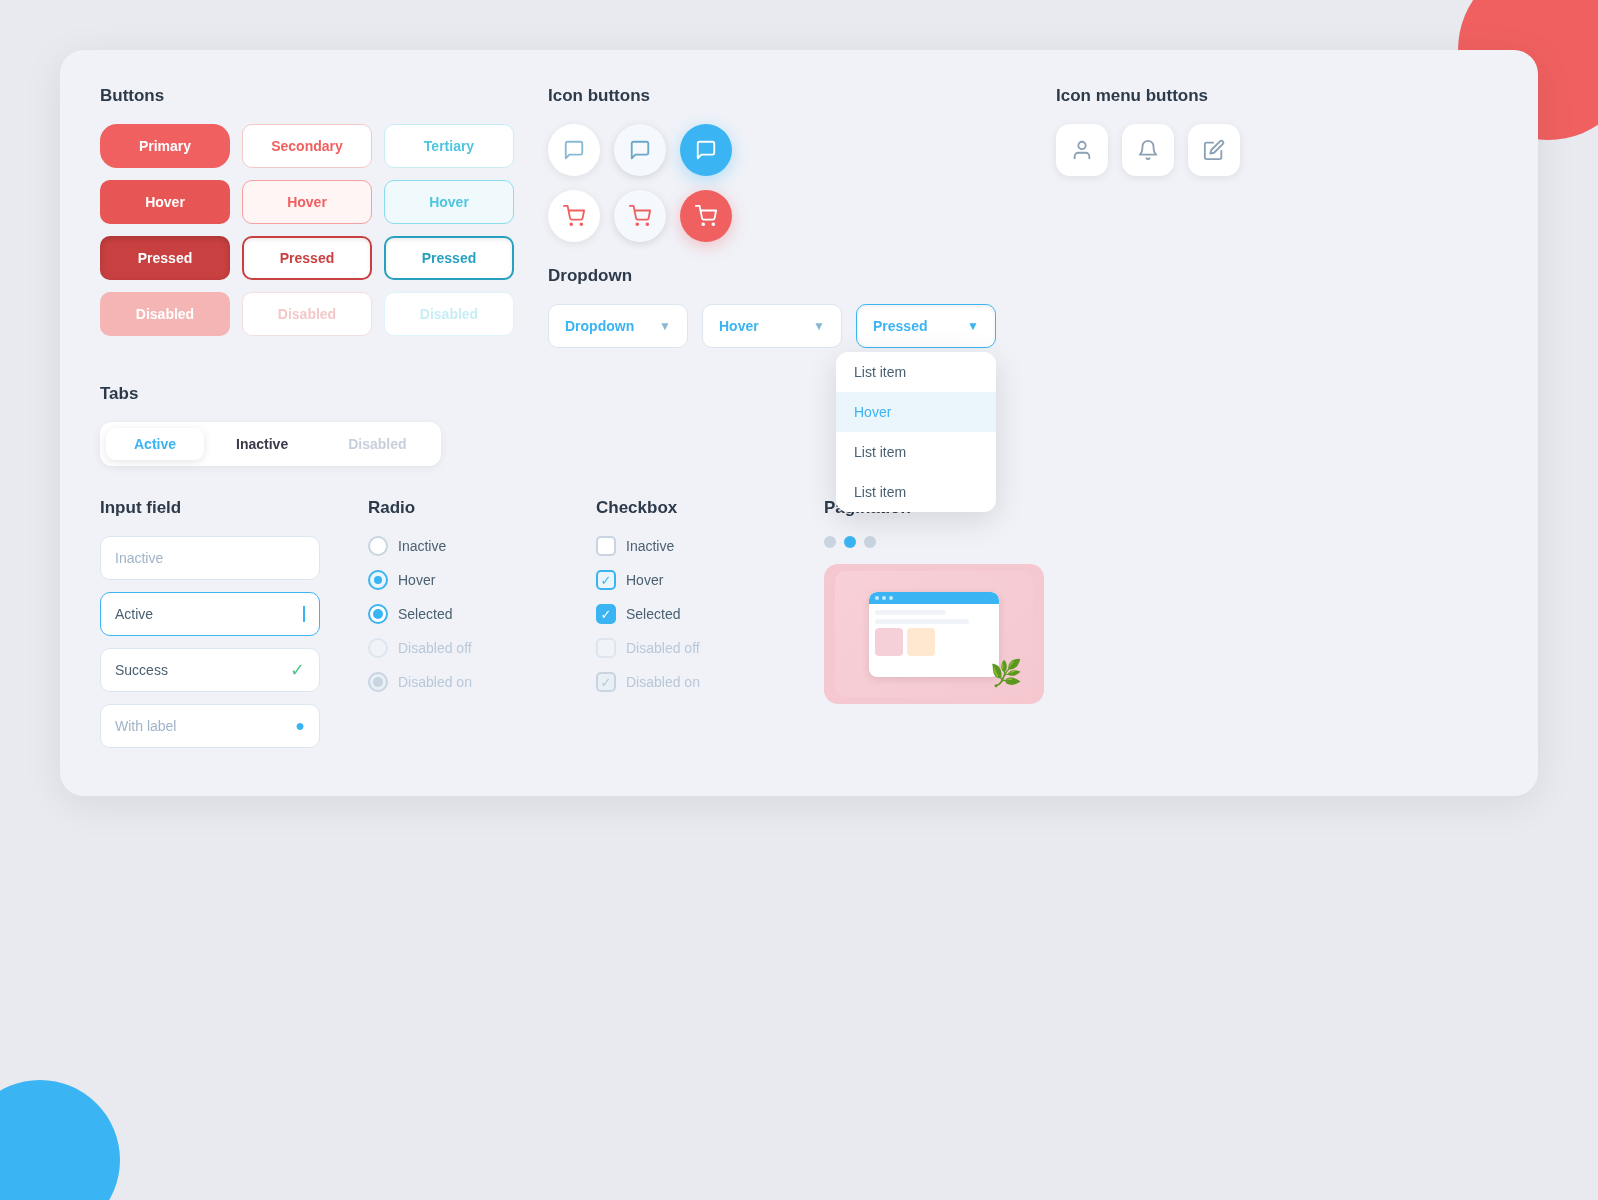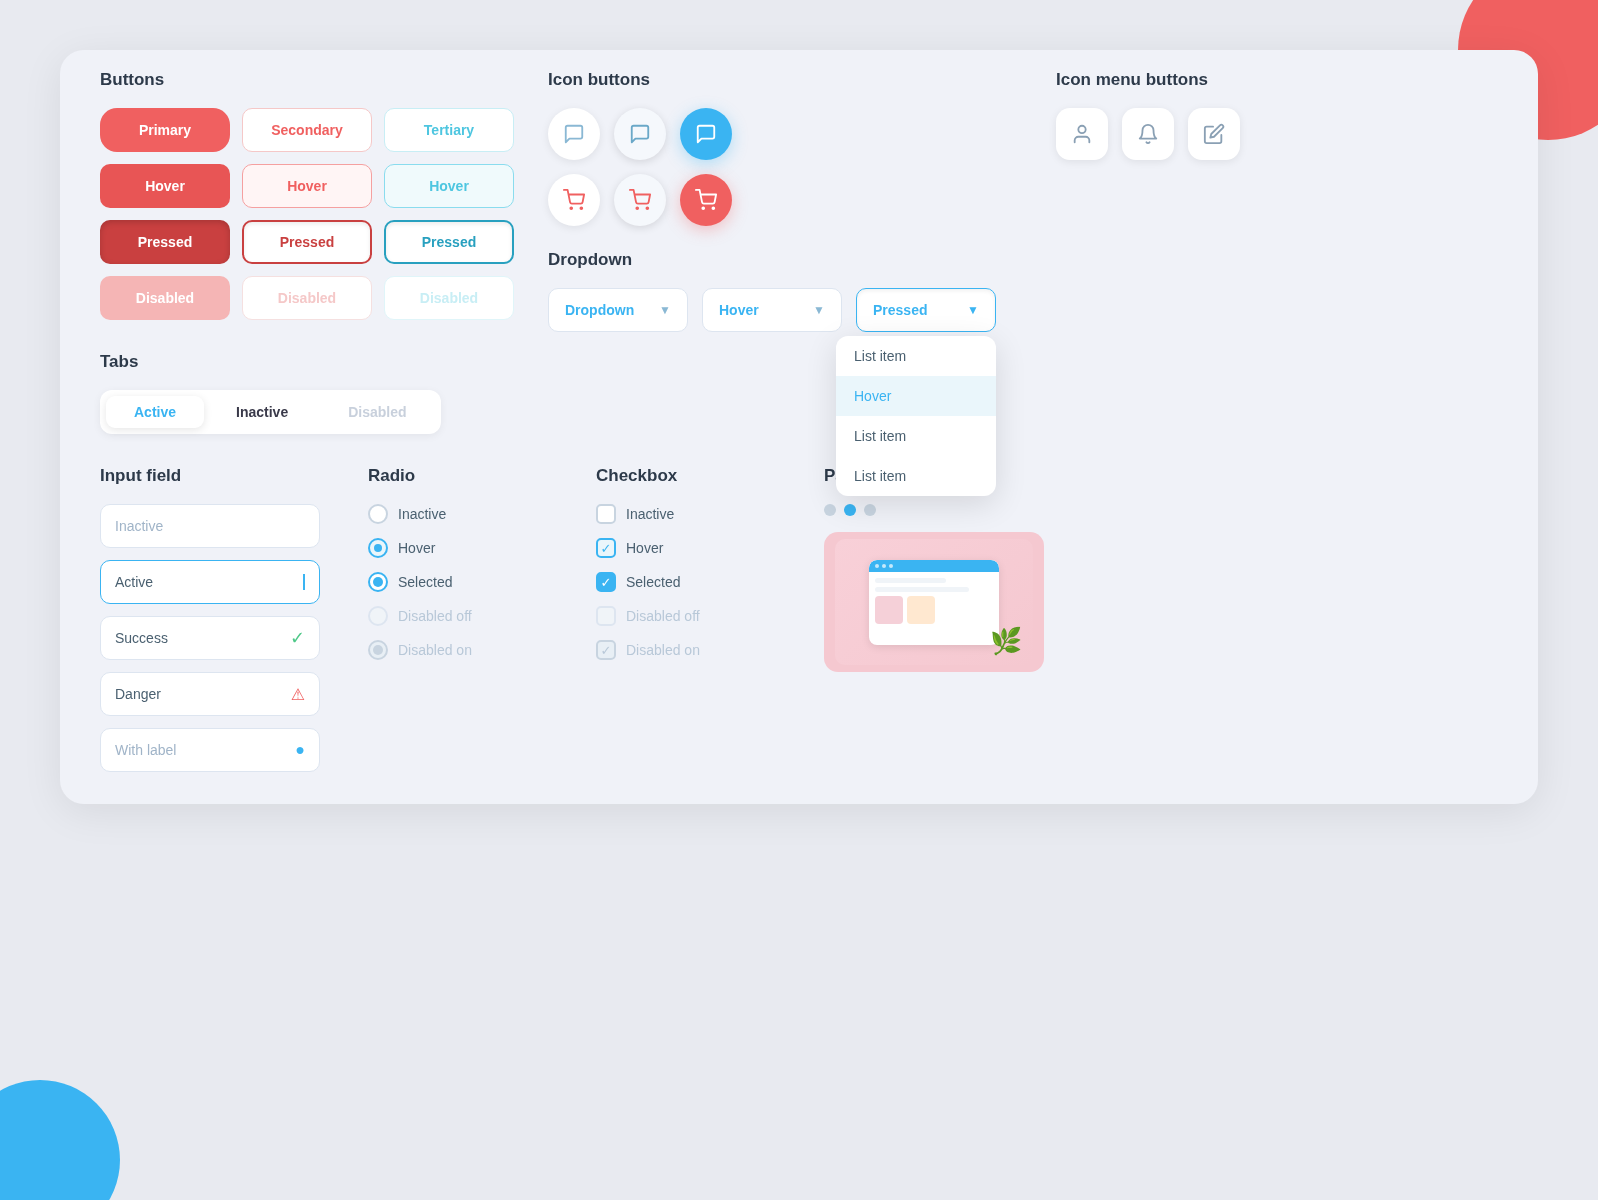--- a/index.html
+++ b/index.html
@@ -29,21 +29,21 @@
       background: #3ab4f2;
       border-radius: 50%;
       z-index: 0;
     }
     .main-card {
       position: relative;
       z-index: 1;
       background: #f0f2f8;
       border-radius: 24px;
       margin: 50px 60px;
-      padding: 20px 40px;
+      padding: 36px 40px;
       box-shadow: 0 8px 40px rgba(0,0,0,0.08);
     }
     .section-title {
       font-size: 17px;
       font-weight: 700;
       color: #2d3a4a;
       margin-bottom: 18px;
     }
     .buttons-section { flex: 0 0 auto; }
     .icon-buttons-section { flex: 0 0 auto; margin-left: 28px; }
@@ -147,21 +147,21 @@
       font-size: 14px;
       color: #4a6070;
       cursor: pointer;
     }
     .dropdown-menu-item-hover {
       background: #eaf6fb;
       color: #3ab4f2;
     }
 
     
-    .tabs-section { margin-top: 32px; }
+    .tabs-section { margin-top: 48px; }
     .tabs-container {
       display: inline-flex;
       background: #fff;
       border-radius: 12px;
       padding: 6px;
       gap: 4px;
       box-shadow: 0 2px 8px rgba(0,0,0,0.06);
     }
     .tab {
       padding: 8px 28px;
@@ -450,24 +450,20 @@
         <span style="color:#a0b4c8;">Inactive</span>
       </div>
       <div class="input-field input-field-active">
         <span>Active</span>
         <span class="input-cursor"></span>
       </div>
       <div class="input-field input-field-success">
         <span>Success</span>
         <span class="input-icon-success">✓</span>
       </div>
-      <div class="input-field input-field-danger">
-        <span>Danger</span>
-        <span class="input-icon-danger">⚠</span>
-      </div>
       <div class="input-field">
         <span style="color:#a0b4c8;">With label</span>
         <span class="input-icon-info">●</span>
       </div>
     </div>
 
     <div class="radio-section">
       <div class="section-title">Radio</div>
       <div class="radio-item">
         <div class="radio-outer"></div>

